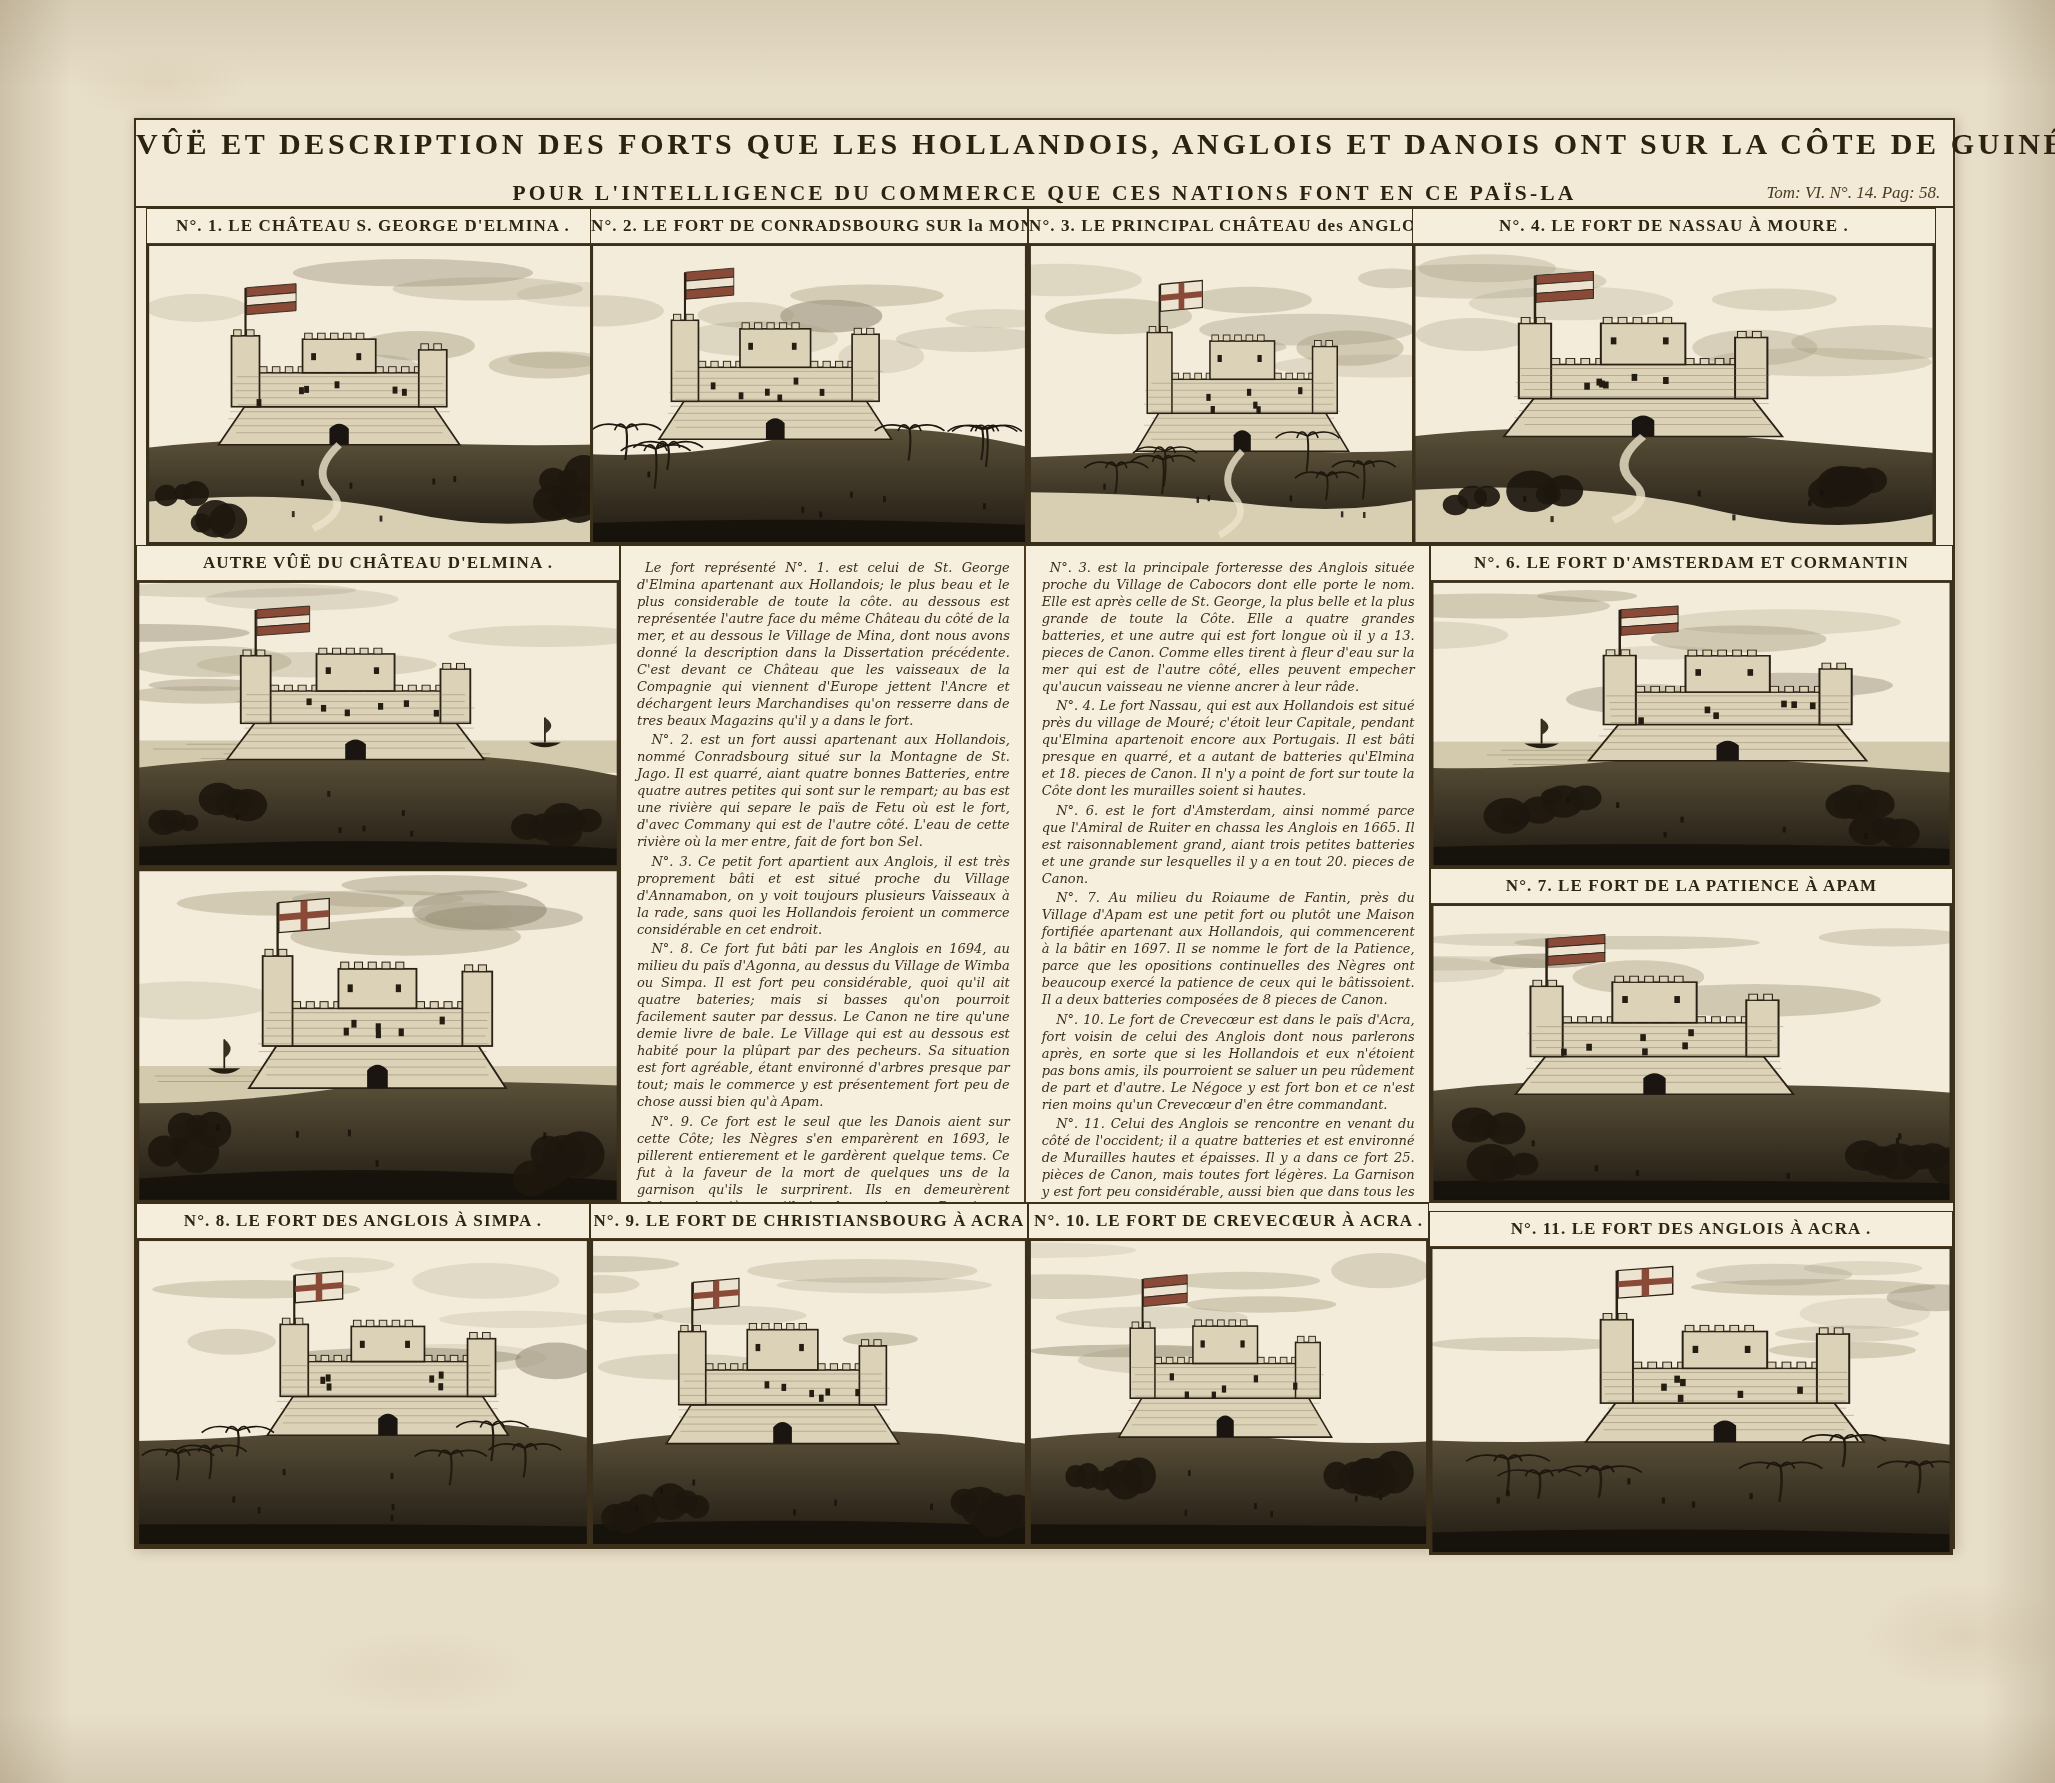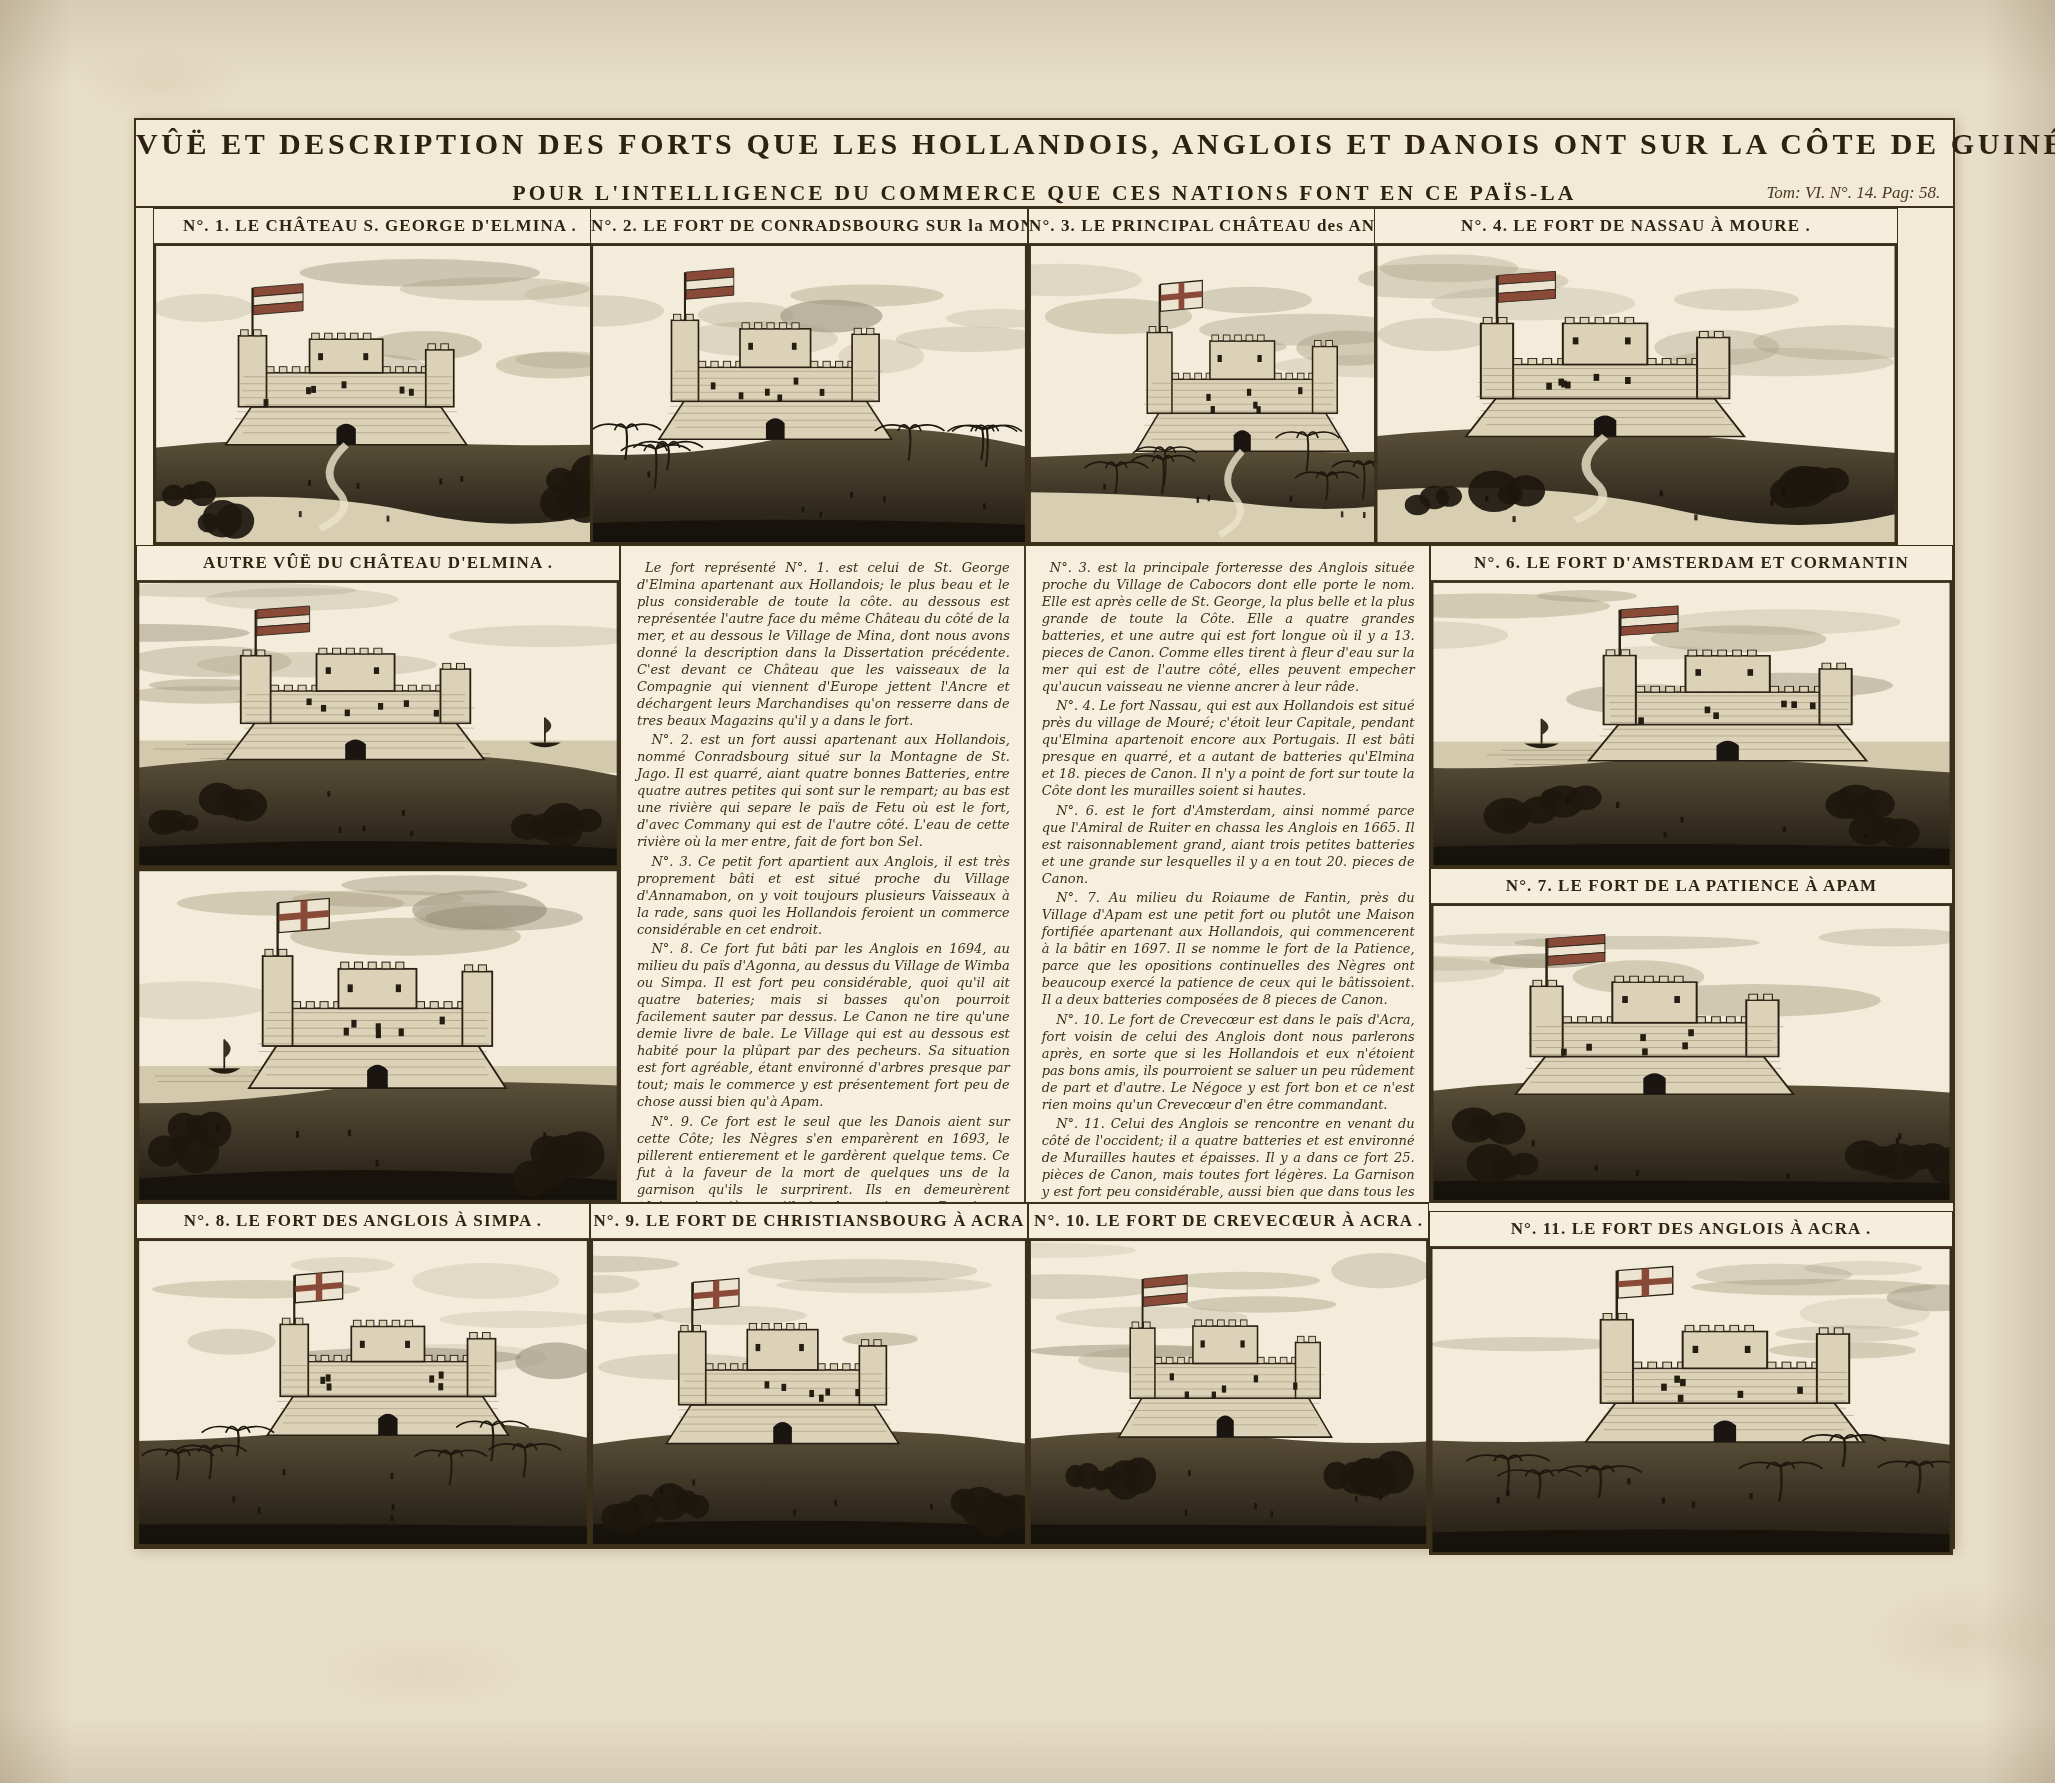--- a/index.html
+++ b/index.html
@@ -50,21 +50,21 @@
 <div class="stain" style="left:303px;top:1628px;width:239px;height:88px;background:radial-gradient(ellipse, rgba(150,115,70,.08), rgba(150,115,70,0) 70%);"></div>
 
 <div class="plate">
 
   <div class="plate-header">
     <div class="title1">VÛË ET DESCRIPTION DES FORTS QUE LES HOLLANDOIS, ANGLOIS ET DANOIS ONT SUR LA CÔTE DE GUINÉE</div>
     <div class="title2">POUR L'INTELLIGENCE DU COMMERCE QUE CES NATIONS FONT EN CE PAÏS-LA</div>
     <div class="plate-ref">Tom: VI. N°. 14. Pag: 58.</div>
   </div>
 
-  <div class="panel" style="left:17px;top:88px;width:454px;height:337px;">
+  <div class="panel" style="left:10px;top:88px;width:454px;height:337px;">
     <div class="caption">N°. 1.   LE CHÂTEAU S. GEORGE D'ELMINA .</div>
     <svg class="scene" preserveAspectRatio="none" viewBox="0 0 420 300">
         <rect x="0" y="0" width="420" height="300" fill="#f3ecda"></rect>
         <ellipse cx="216.9" cy="125.7" rx="37.1" ry="14.9" fill="#776e57" opacity="0.22"></ellipse>
         <ellipse cx="247.1" cy="28.8" rx="111.7" ry="13.7" fill="#776e57" opacity="0.31"></ellipse>
         <ellipse cx="251.9" cy="101.8" rx="52.8" ry="14.9" fill="#a49a7e" opacity="0.44"></ellipse>
         <ellipse cx="370.7" cy="121.4" rx="53.2" ry="13.2" fill="#a49a7e" opacity="0.39"></ellipse>
         <ellipse cx="45.7" cy="64.0" rx="47.5" ry="13.9" fill="#a49a7e" opacity="0.25"></ellipse>
         <ellipse cx="316.6" cy="44.9" rx="88.3" ry="11.7" fill="#a49a7e" opacity="0.33"></ellipse>
         <ellipse cx="407.7" cy="50.4" rx="63.8" ry="12.3" fill="#a49a7e" opacity="0.20"></ellipse>
@@ -367,21 +367,21 @@
         <path d="M352.41521759331226,221.1321160364896 q21,-9 33.6,2" fill="none" stroke="#1d170e" stroke-width="1.6"></path>
         <rect x="351.6" y="268.0" width="2.6" height="6" fill="#17120b" opacity="0.85"></rect>
         <rect x="78.2" y="239.7" width="2.6" height="6" fill="#17120b" opacity="0.85"></rect>
         <rect x="274.4" y="251.5" width="2.6" height="6" fill="#17120b" opacity="0.85"></rect>
         <rect x="328.3" y="267.3" width="2.6" height="6" fill="#17120b" opacity="0.85"></rect>
         <rect x="176.4" y="252.9" width="2.6" height="6" fill="#17120b" opacity="0.85"></rect>
         <rect x="188.0" y="251.2" width="2.6" height="6" fill="#17120b" opacity="0.85"></rect>
         <rect x="1" y="1" width="418" height="298" fill="none" stroke="#3a2f1d" stroke-width="2"></rect>
       </svg>
   </div>
-  <div class="panel" style="left:1238px;top:88px;width:524px;height:337px;">
+  <div class="panel" style="left:1276px;top:88px;width:524px;height:337px;">
     <div class="caption">N°. 4.   LE FORT DE NASSAU À MOURE .</div>
     <svg class="scene" preserveAspectRatio="none" viewBox="0 0 420 300">
         <rect x="0" y="0" width="420" height="300" fill="#f3ecda"></rect>
         <ellipse cx="127.3" cy="59.4" rx="82.2" ry="16.9" fill="#776e57" opacity="0.16"></ellipse>
         <ellipse cx="48.3" cy="90.6" rx="46.1" ry="16.5" fill="#776e57" opacity="0.19"></ellipse>
         <ellipse cx="326.2" cy="118.1" rx="91.4" ry="14.2" fill="#a49a7e" opacity="0.31"></ellipse>
         <ellipse cx="59.6" cy="24.3" rx="55.5" ry="14.0" fill="#a49a7e" opacity="0.33"></ellipse>
         <ellipse cx="378.1" cy="98.6" rx="73.8" ry="17.5" fill="#a49a7e" opacity="0.34"></ellipse>
         <ellipse cx="51.0" cy="37.2" rx="104.7" ry="17.3" fill="#a49a7e" opacity="0.33"></ellipse>
         <ellipse cx="275.0" cy="103.6" rx="50.3" ry="17.9" fill="#a49a7e" opacity="0.35"></ellipse>

